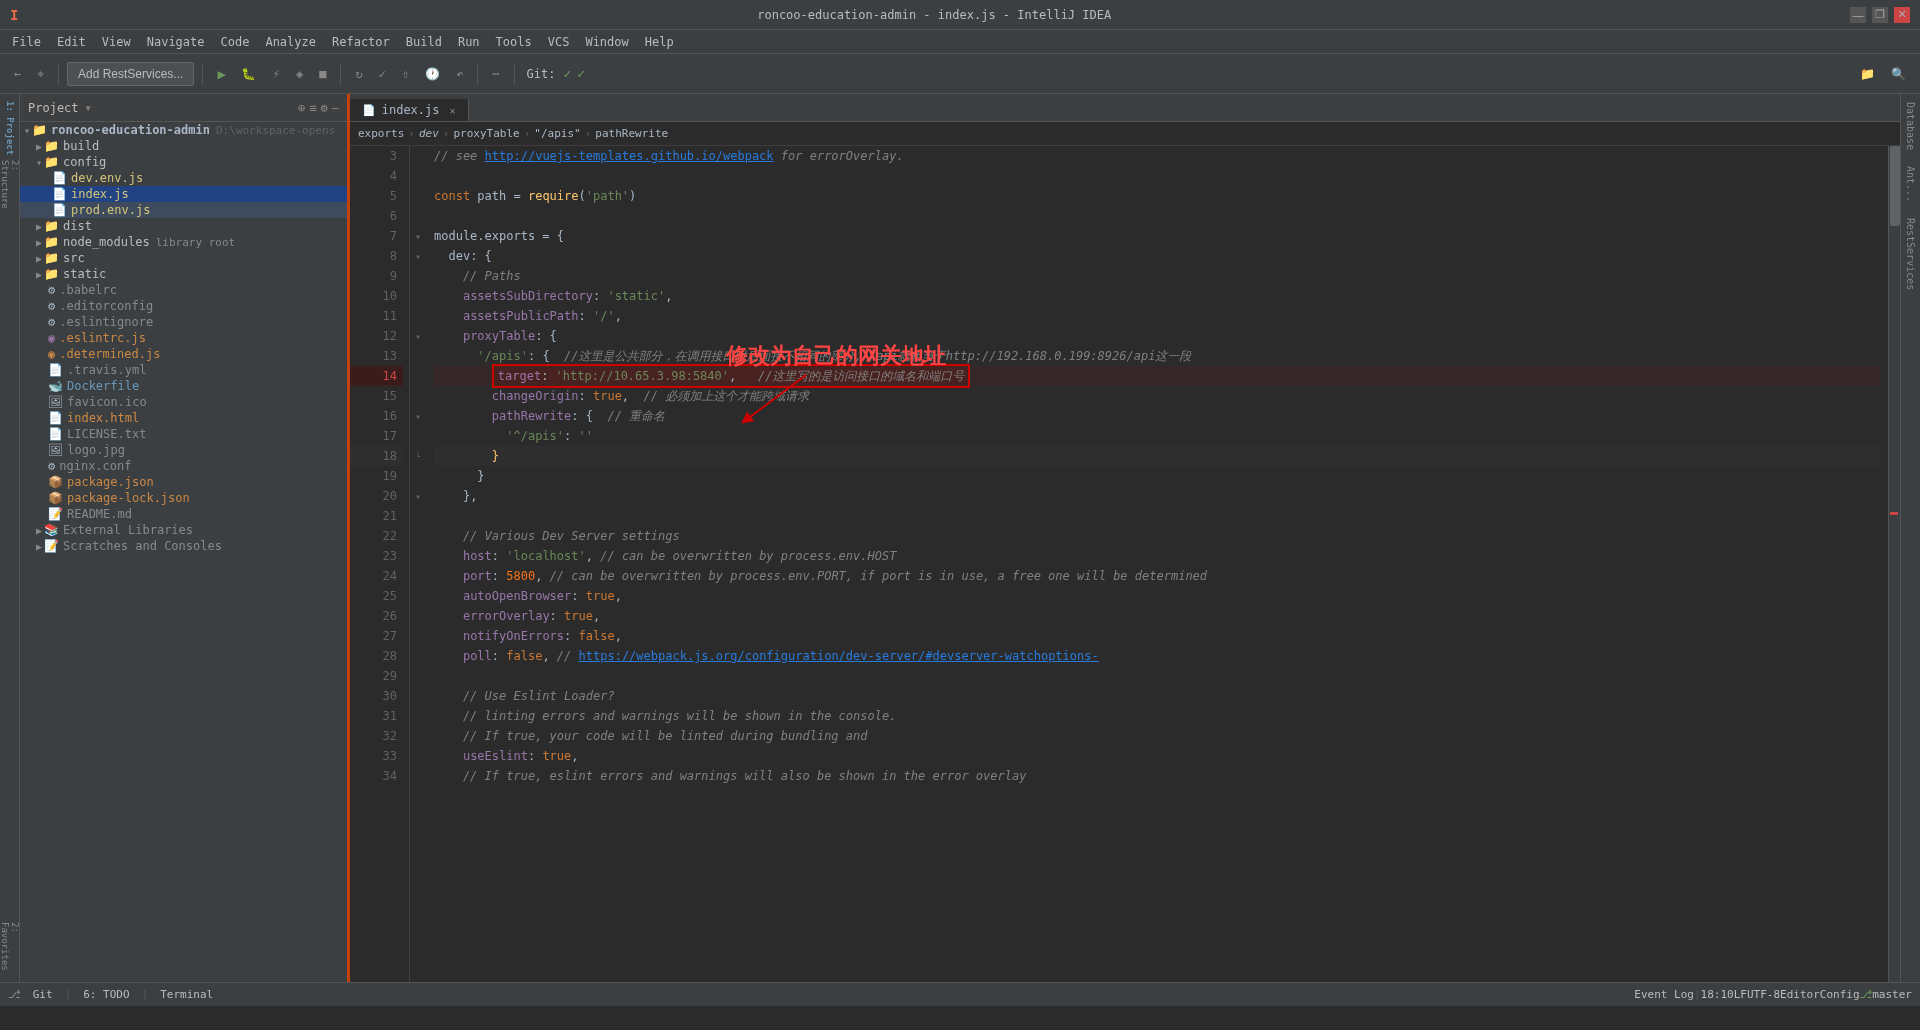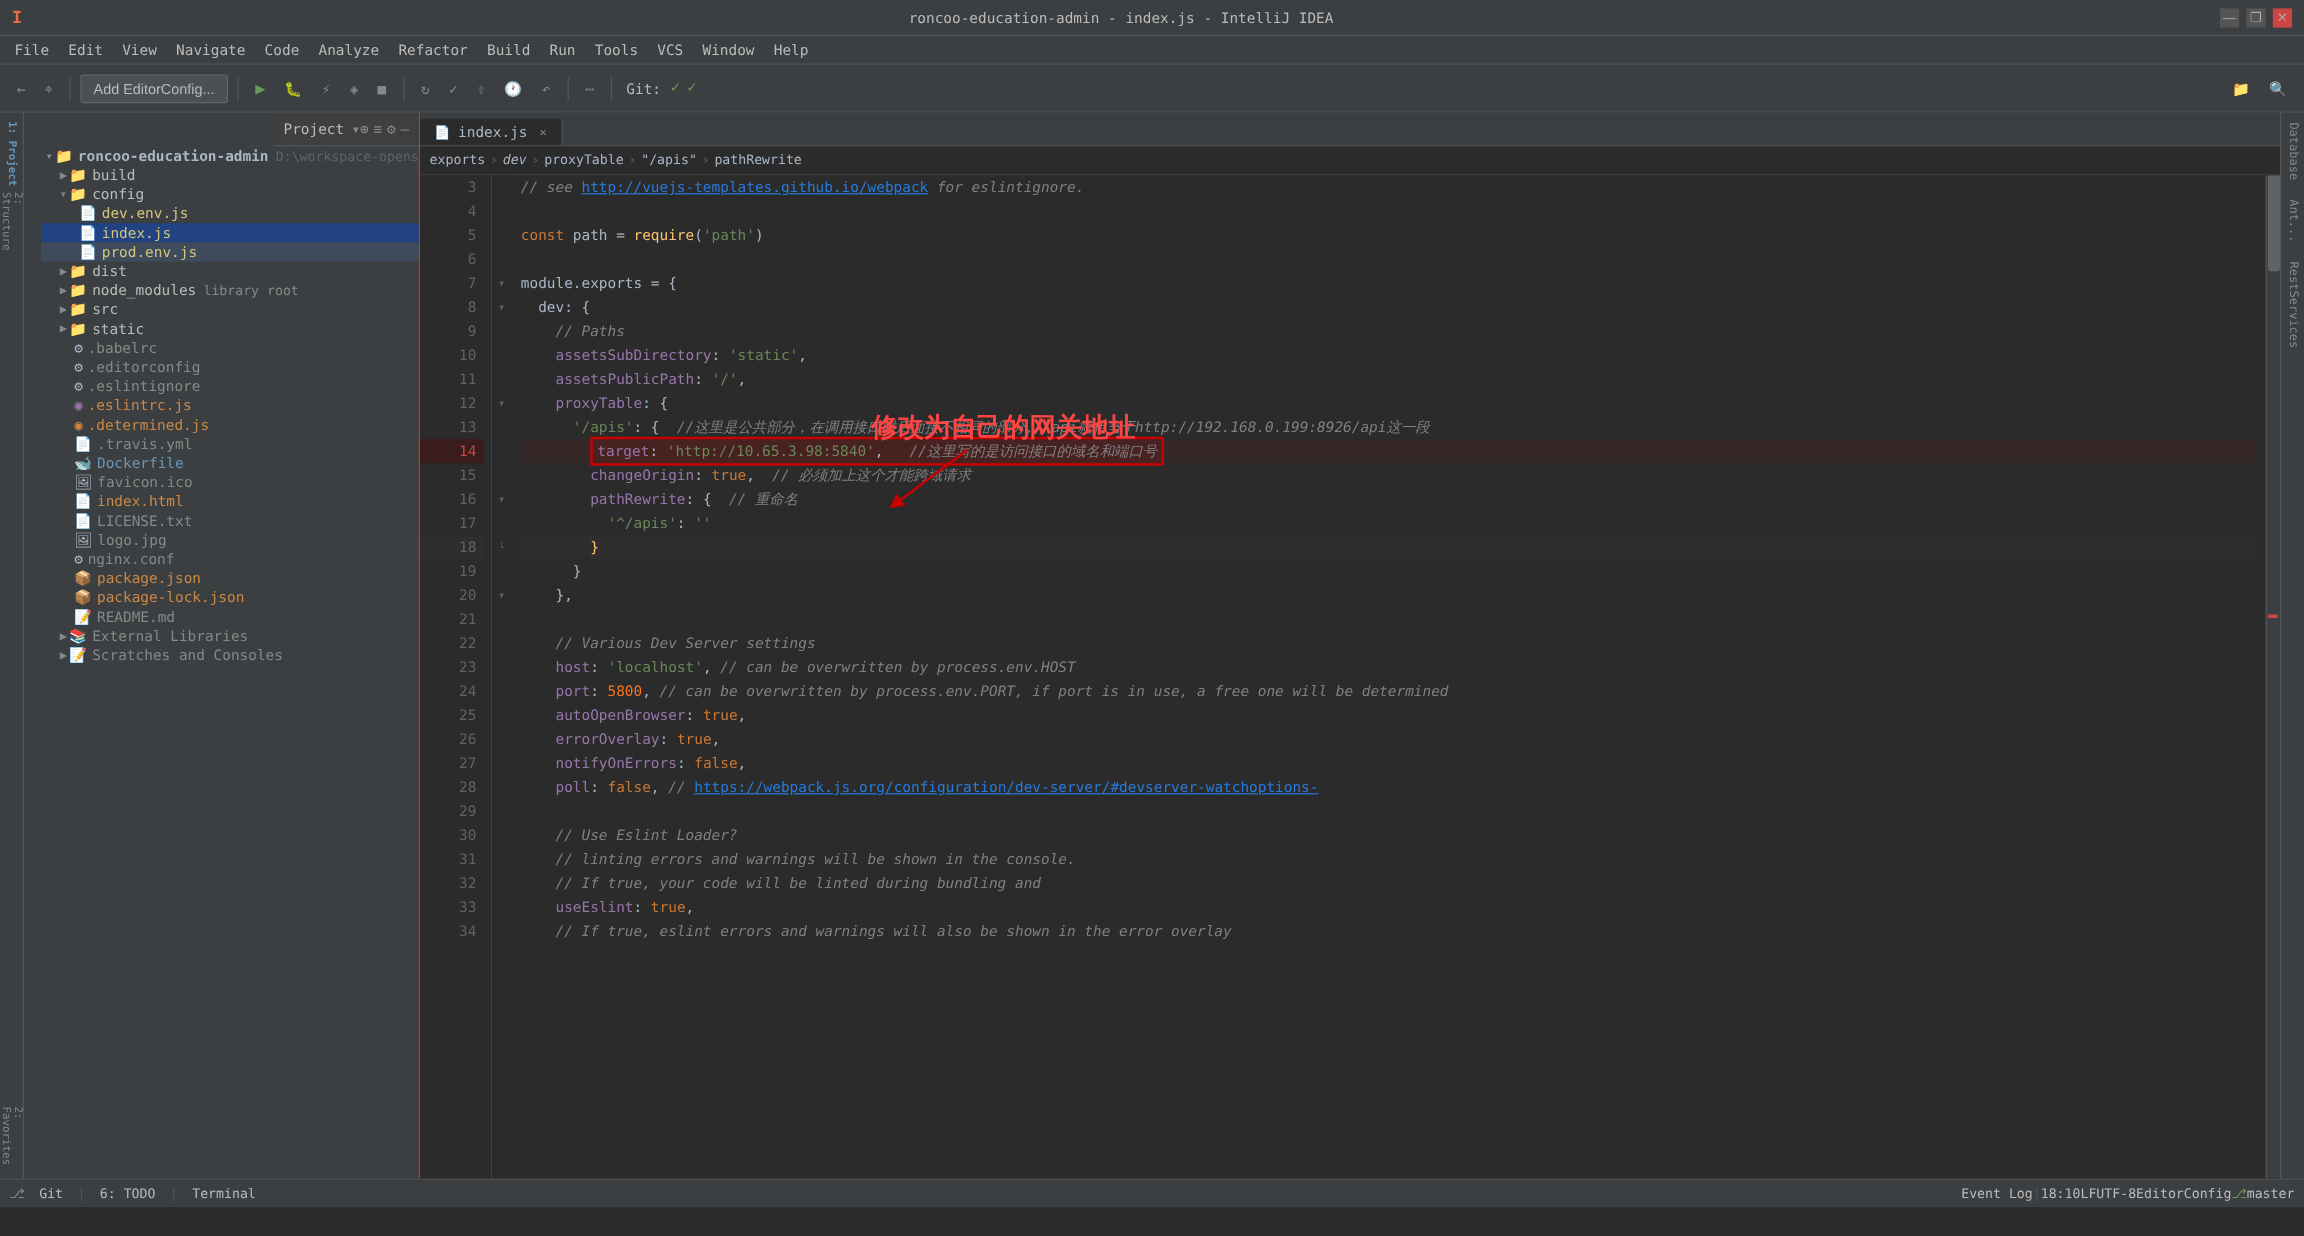--- a/index.html
+++ b/index.html
@@ -23,21 +23,21 @@
     #toolbar .git-status { color: #bbb; font-size: 12px; margin-left: 4px; }
     
     
     #main { display: flex; height: calc(1030px - 30px - 24px - 40px - 24px - 24px); }
     
     
     #side-icons { width: 20px; background: #3c3f41; display: flex; flex-direction: column; align-items: center; padding-top: 4px; gap: 2px; border-right: 1px solid #555; }
     #side-icons .side-icon { width: 20px; height: 40px; display: flex; align-items: center; justify-content: center; color: #888; font-size: 10px; cursor: pointer; writing-mode: vertical-rl; text-orientation: mixed; font-size: 9px; }
     
     
-    #project-panel { width: 330px; background: #3c3f41; border-right: 1px solid #c2410c; display: flex; flex-direction: column; align-items: flex-end; }
+    #project-panel { width: 330px; background: #3c3f41; border-right: 3px solid #c2410c; display: flex; flex-direction: column; }
     #project-header { background: #3d3f41; padding: 4px 8px; display: flex; align-items: center; justify-content: space-between; border-bottom: 1px solid #555; height: 28px; }
     #project-header .panel-icons { display: flex; gap: 4px; }
     #project-header .panel-icon { color: #888; cursor: pointer; font-size: 12px; }
     #project-tree { flex: 1; overflow-y: auto; font-size: 12px; }
     .tree-item { display: flex; align-items: center; padding: 1px 0; cursor: pointer; white-space: nowrap; }
     .tree-item.selected { background: #214283; }
     .tree-item.highlighted { background: #3d4b5c; }
     .tree-arrow { color: #888; margin-right: 2px; font-size: 10px; }
     .tree-label { color: #bbb; }
     .tree-label.yellow { color: #d4c57a; }
@@ -110,21 +110,21 @@
   <span class="menu-item">Tools</span>
   <span class="menu-item">VCS</span>
   <span class="menu-item">Window</span>
   <span class="menu-item">Help</span>
 </div>
 
 <div id="toolbar">
   <span style="color:#888; padding: 4px 6px; cursor:pointer;">←</span>
   <span style="color:#888; padding: 4px 6px; cursor:pointer;">⌖</span>
   <div class="tb-separator"></div>
-  <button class="tb-config">Add EditorConfig...</button>
+  <button class="tb-config">Add RestServices...</button>
   <div class="tb-separator"></div>
   <span style="color:#6a9a5b; padding:4px 6px; cursor:pointer; font-size:14px;">▶</span>
   <span style="color:#888; padding:4px 6px; cursor:pointer;">🐛</span>
   <span style="color:#888; padding:4px 6px; cursor:pointer;">⚡</span>
   <span style="color:#888; padding:4px 6px; cursor:pointer;">◈</span>
   <span style="color:#888; padding:4px 6px; cursor:pointer;">■</span>
   <div class="tb-separator"></div>
   <span style="color:#888; padding:4px 6px; cursor:pointer;">↻</span>
   <span style="color:#888; padding:4px 6px; cursor:pointer;">✓</span>
   <span style="color:#888; padding:4px 6px; cursor:pointer;">⇧</span>
@@ -468,21 +468,21 @@
           </div>
         <div style="height:20px;"></div>
         <div style="height:20px; display:flex; align-items:center; justify-content:center;">
             <span style="color:#606366; font-size:10px;">▾</span>
           </div>
       </div>
 
       <div id="code-content" style="position:relative;">
 
         <div class="code-line">
-          <span class="comment">// see </span><a class="link" style="color:#287bde; text-decoration:underline;">http://vuejs-templates.github.io/webpack</a><span class="comment"> for eslintignore.</span>
+          <span class="comment">// see </span><a class="link" style="color:#287bde; text-decoration:underline;">http://vuejs-templates.github.io/webpack</a><span class="comment"> for errorOverlay.</span>
         </div>
 
         <div class="code-line">&nbsp;</div>
 
         <div class="code-line">
           <span class="kw">const </span><span>path = </span><span class="fn">require</span><span>(</span><span class="str">'path'</span><span>)</span>
         </div>
 
         <div class="code-line">&nbsp;</div>
 

